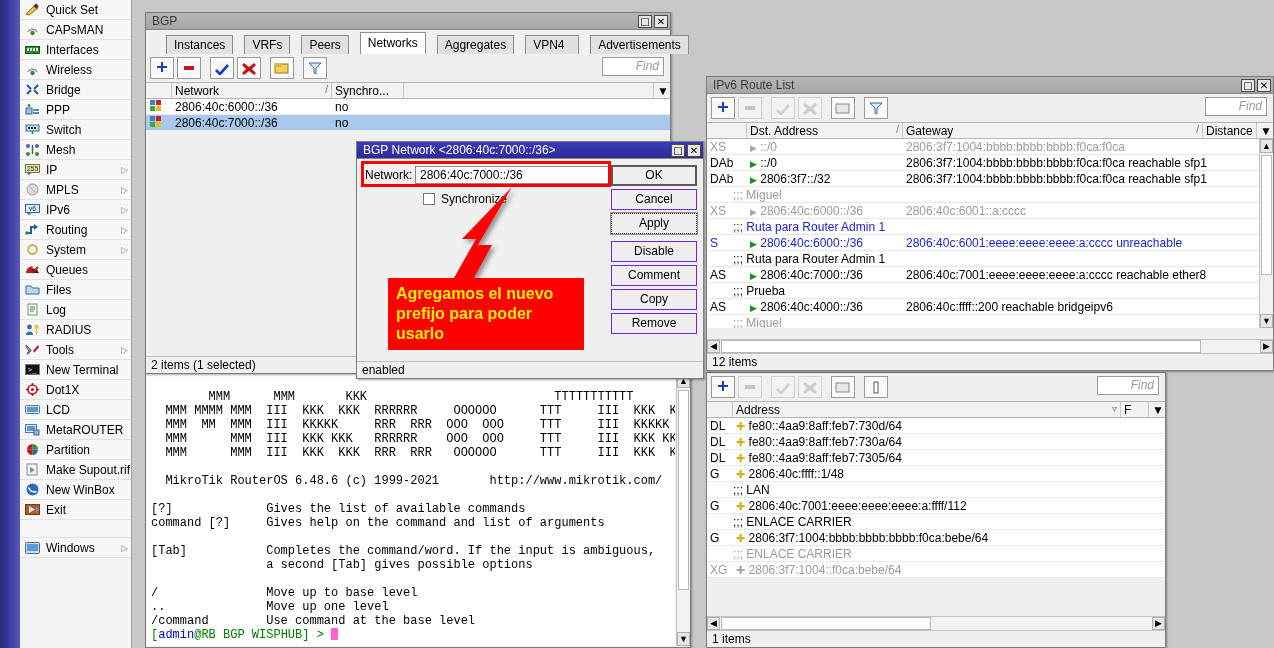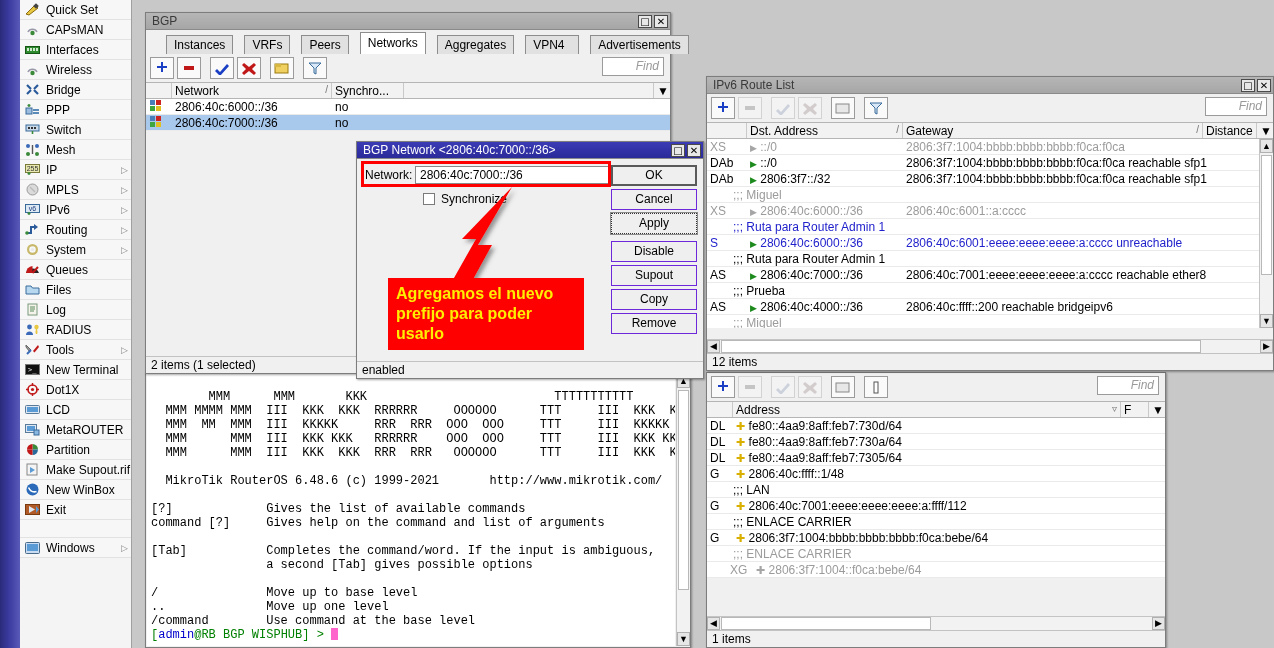--- a/index.html
+++ b/index.html
@@ -580,21 +580,21 @@
       <div class="cbrow">
         <span class="cbox"></span>
         <span>Synchronize</span>
       </div>
 
       <div class="dlg-btns">
         <div class="dbtn primary">OK</div>
         <div class="dbtn">Cancel</div>
         <div class="dbtn focus">Apply</div>
         <div class="dbtn gap">Disable</div>
-        <div class="dbtn">Supout</div>
+        <div class="dbtn">Comment</div>
         <div class="dbtn">Copy</div>
         <div class="dbtn">Remove</div>
       </div>
     </div>
 
     <div class="statusbar" style="position:absolute; left:0; right:0; bottom:0;">enabled</div>
   </div>
 
   <svg style="position:absolute; left:400px; top:185px; width:160px; height:110px; overflow:visible;">
     <defs>
@@ -683,21 +683,21 @@
           <span class="ctext">;;; ENLACE CARRIER</span>
         </div>
         <div class="row">
           <span class="cell" style="width:26px;">G</span>
           <span class="cell" style="flex:1 1 auto;"><span class="ico-addr">✚</span> <span>2806:3f7:1004:bbbb:bbbb:bbbb:f0ca:bebe/64</span></span>
         </div>
         <div class="comment-row dis">
           <span class="ctext">;;; ENLACE CARRIER</span>
         </div>
         <div class="row dis">
-          <span class="cell" style="width:26px;margin-left:20px;">XG</span>
+          <span class="cell" style="width:26px;">XG</span>
           <span class="cell" style="flex:1 1 auto;"><span class="ico-addr dis">✚</span> <span>2806:3f7:1004::f0ca:bebe/64</span></span>
         </div>
       </div>
 
     <div style="position:absolute; left:0; right:0; bottom:0;">
       <div class="hscroll">
         <div class="lbtn">◀</div>
         <div class="bar" style="width:210px;"></div>
         <div class="rbtn">▶</div>
       </div>

